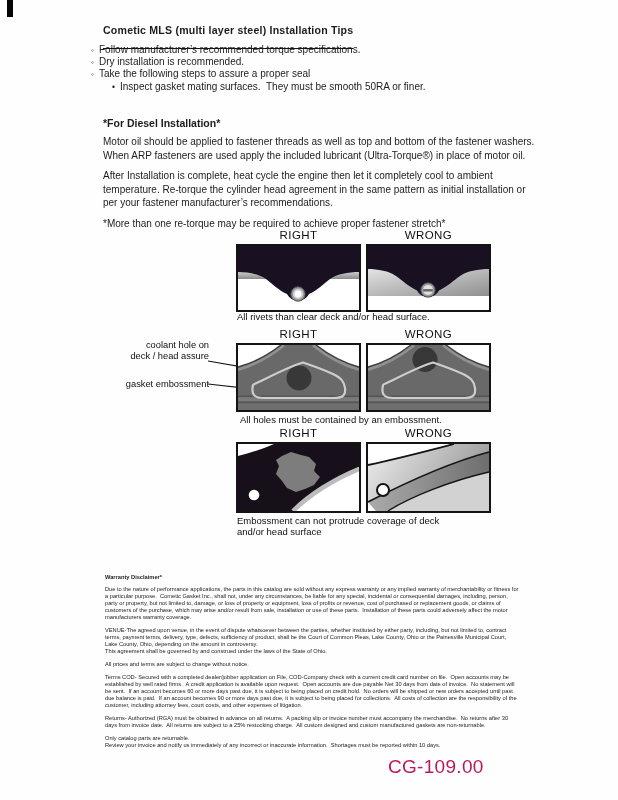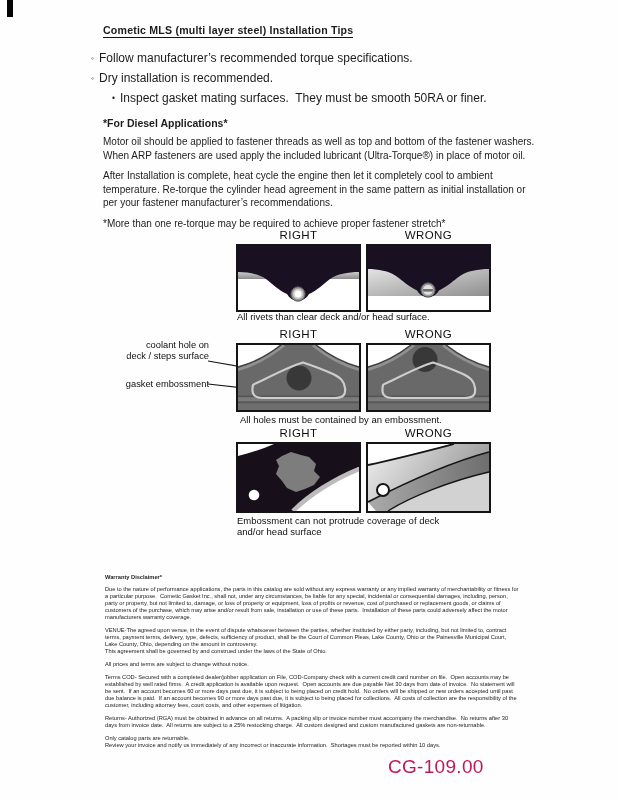--- a/index.html
+++ b/index.html
@@ -7,25 +7,25 @@
   .page {
     position:relative; width:618px; height:800px;
     background:#fefefe; overflow:hidden;
     font-family:"Liberation Sans", sans-serif; color:#1c1c1c;
   }
   .scan-mark { position:absolute; left:7px; top:0; width:6px; height:17px; background:#050505; }
 
   .title {
     position:absolute; left:103px; top:24px;
     font-size:10.6px; font-weight:bold; letter-spacing:.2px;
-    border-bottom:1.4px solid #111; padding-bottom:1px; white-space:pre-wrap;text-align:right;
+    border-bottom:1.4px solid #111; padding-bottom:12px; white-space:pre-wrap;text-align:right;
   }
 
   .bullets { position:absolute; left:92px; top:44px; width:445px; list-style:none; }
-  .bullets li { position:relative; padding-left:7px; font-size:12px; line-height:12.2px; white-space:pre-wrap;margin-top:8px; }
+  .bullets li { position:relative; padding-left:7px; font-size:10px; line-height:12.2px; white-space:pre-wrap; }
   .bullets li::before { content:"◦"; position:absolute; left:-1px; top:0; font-size:8.5px; }
   .sub-bullets { list-style:none; margin-left:21px; }
   .sub-bullets li::before { content:"•"; font-size:8.5px; }
 
   .section-heading { position:absolute; left:103px; top:117px; font-size:10.5px; font-weight:bold; }
   .paras { position:absolute; left:103px; top:135px; width:432px; }
   .paras p { font-size:10px; line-height:13.6px; margin-bottom:7px; white-space:pre-wrap; }
 
   .fig-label { position:absolute; width:125px; text-align:center; font-size:11.5px; letter-spacing:.4px; color:#0f0f0f; }
   .fig-box { position:absolute; width:125px; border:2px solid #141414; background:#fff; }
@@ -47,26 +47,27 @@
 
 <div class="page">
 
   <div class="scan-mark"></div>
 
   <h1 class="title">Cometic MLS (multi layer steel) Installation Tips</h1>
 
   <ul class="bullets">
     <li>Follow manufacturer’s recommended torque specifications.</li>
     <li>Dry installation is recommended.</li>
+    <li>Take the following steps to assure a proper seal</li>
     <ul class="sub-bullets">
       <li>Inspect gasket mating surfaces.  They must be smooth 50RA or finer.</li>
     </ul>
   </ul>
 
-  <h2 class="section-heading">*For Diesel Applications*</h2>
+  <h2 class="section-heading">*For Diesel Installation*</h2>
 
   <div class="paras">
     <p>Motor oil should be applied to fastener threads as well as top and bottom of the fastener washers. When ARP fasteners are used apply the included lubricant (Ultra-Torque®) in place of motor oil.</p>
     <p>After Installation is complete, heat cycle the engine then let it completely cool to ambient temperature. Re-torque the cylinder head agreement in the same pattern as initial installation or per your fastener manufacturer’s recommendations.</p>
     <p>*More than one re-torque may be required to achieve proper fastener stretch*</p>
   </div>
 
   <div class="fig-label" style="left:236px; top:229px;">RIGHT</div>
   <div class="fig-label" style="left:366px; top:229px;">WRONG</div>
 
@@ -107,21 +108,21 @@
       <rect x="54" y="43" width="12" height="2.6" fill="#6f6f6f" clip-path="url(#c1b)"></rect>
     </svg>
   </div>
 
   <div class="fig-caption" style="left:237px; top:312px;">All rivets than clear deck and/or head surface.</div>
 
   <div class="fig-label" style="left:236px; top:328px;">RIGHT</div>
   <div class="fig-label" style="left:366px; top:328px;">WRONG</div>
 
   <div class="callout" style="top:340px;">coolant hole on
-deck / steps surface</div>
+deck / head assure</div>
   <div class="callout" style="top:379px;">gasket embossment</div>
 
   <svg class="leaders" width="95" height="42" viewBox="0 0 95 42">
     <line x1="1" y1="6" x2="88" y2="21" stroke="#151515" stroke-width="1.2"></line>
     <line x1="1" y1="29" x2="55" y2="35" stroke="#151515" stroke-width="1.2"></line>
   </svg>
 
   <div class="fig-box r2" style="left:236px; top:343px;">
     <svg width="121" height="65" viewBox="0 0 121 65">
       <rect width="121" height="65" fill="#696969"></rect>

